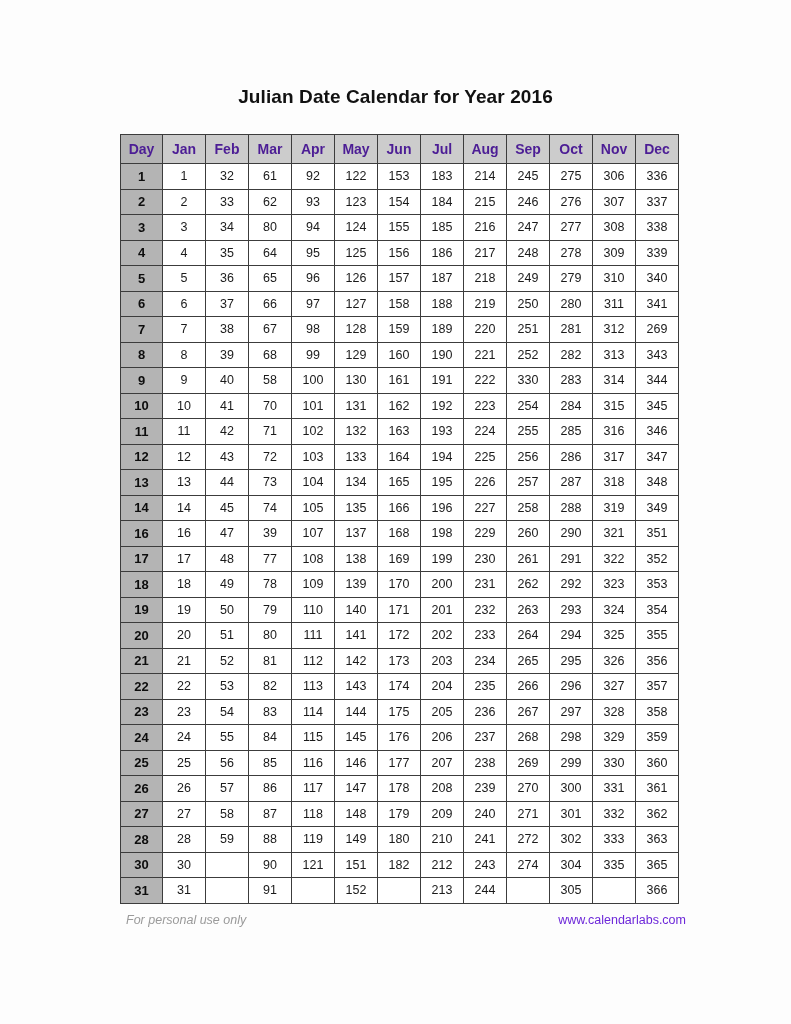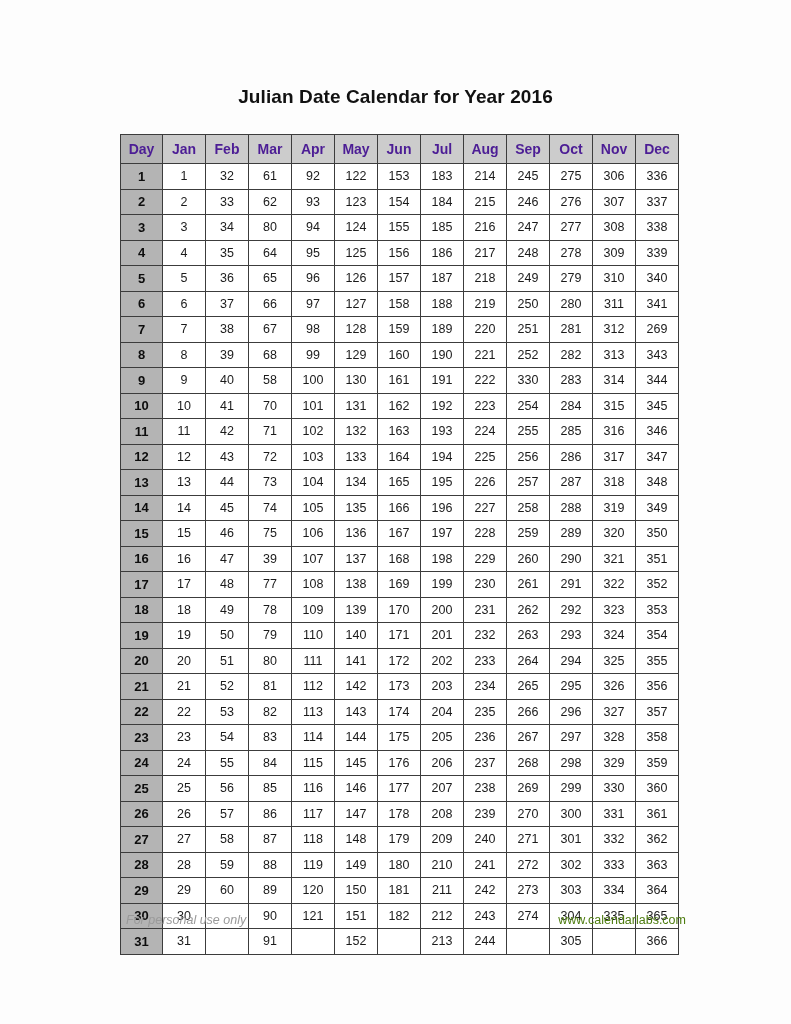--- a/index.html
+++ b/index.html
@@ -91,21 +91,21 @@
     font-size: 12.5px;
     font-style: italic;
     color: #9a9a9a;
     font-family: "Liberation Sans", sans-serif;
   }
   .footer-right {
     position: absolute;
     right: 113px;
     top: 0;
     font-size: 12.5px;
-    color: #4d7c0f;
+    color: #6d28d9;
     font-family: "Liberation Sans", sans-serif;
   }
 </style>
 </head>
 <body>
 
 <div class="page">
 
   <div class="page-title">Julian Date Calendar for Year 2016</div>
 
@@ -348,35 +348,20 @@
             <td>135</td>
             <td>166</td>
             <td>196</td>
             <td>227</td>
             <td>258</td>
             <td>288</td>
             <td>319</td>
             <td>349</td>
           </tr>
           <tr>
-            <td class="day-cell">15</td>
-            <td>15</td>
-            <td>46</td>
-            <td>75</td>
-            <td>106</td>
-            <td>136</td>
-            <td>167</td>
-            <td>197</td>
-            <td>228</td>
-            <td>259</td>
-            <td>289</td>
-            <td>320</td>
-            <td>350</td>
-          </tr>
-          <tr>
             <td class="day-cell">16</td>
             <td>16</td>
             <td>47</td>
             <td>39</td>
             <td>107</td>
             <td>137</td>
             <td>168</td>
             <td>198</td>
             <td>229</td>
             <td>260</td>
@@ -558,35 +543,20 @@
             <td>149</td>
             <td>180</td>
             <td>210</td>
             <td>241</td>
             <td>272</td>
             <td>302</td>
             <td>333</td>
             <td>363</td>
           </tr>
           <tr>
-            <td class="day-cell">29</td>
-            <td>29</td>
-            <td>60</td>
-            <td>89</td>
-            <td>120</td>
-            <td>150</td>
-            <td>181</td>
-            <td>211</td>
-            <td>242</td>
-            <td>273</td>
-            <td>303</td>
-            <td>334</td>
-            <td>364</td>
-          </tr>
-          <tr>
             <td class="day-cell">30</td>
             <td>30</td>
             <td></td>
             <td>90</td>
             <td>121</td>
             <td>151</td>
             <td>182</td>
             <td>212</td>
             <td>243</td>
             <td>274</td>

